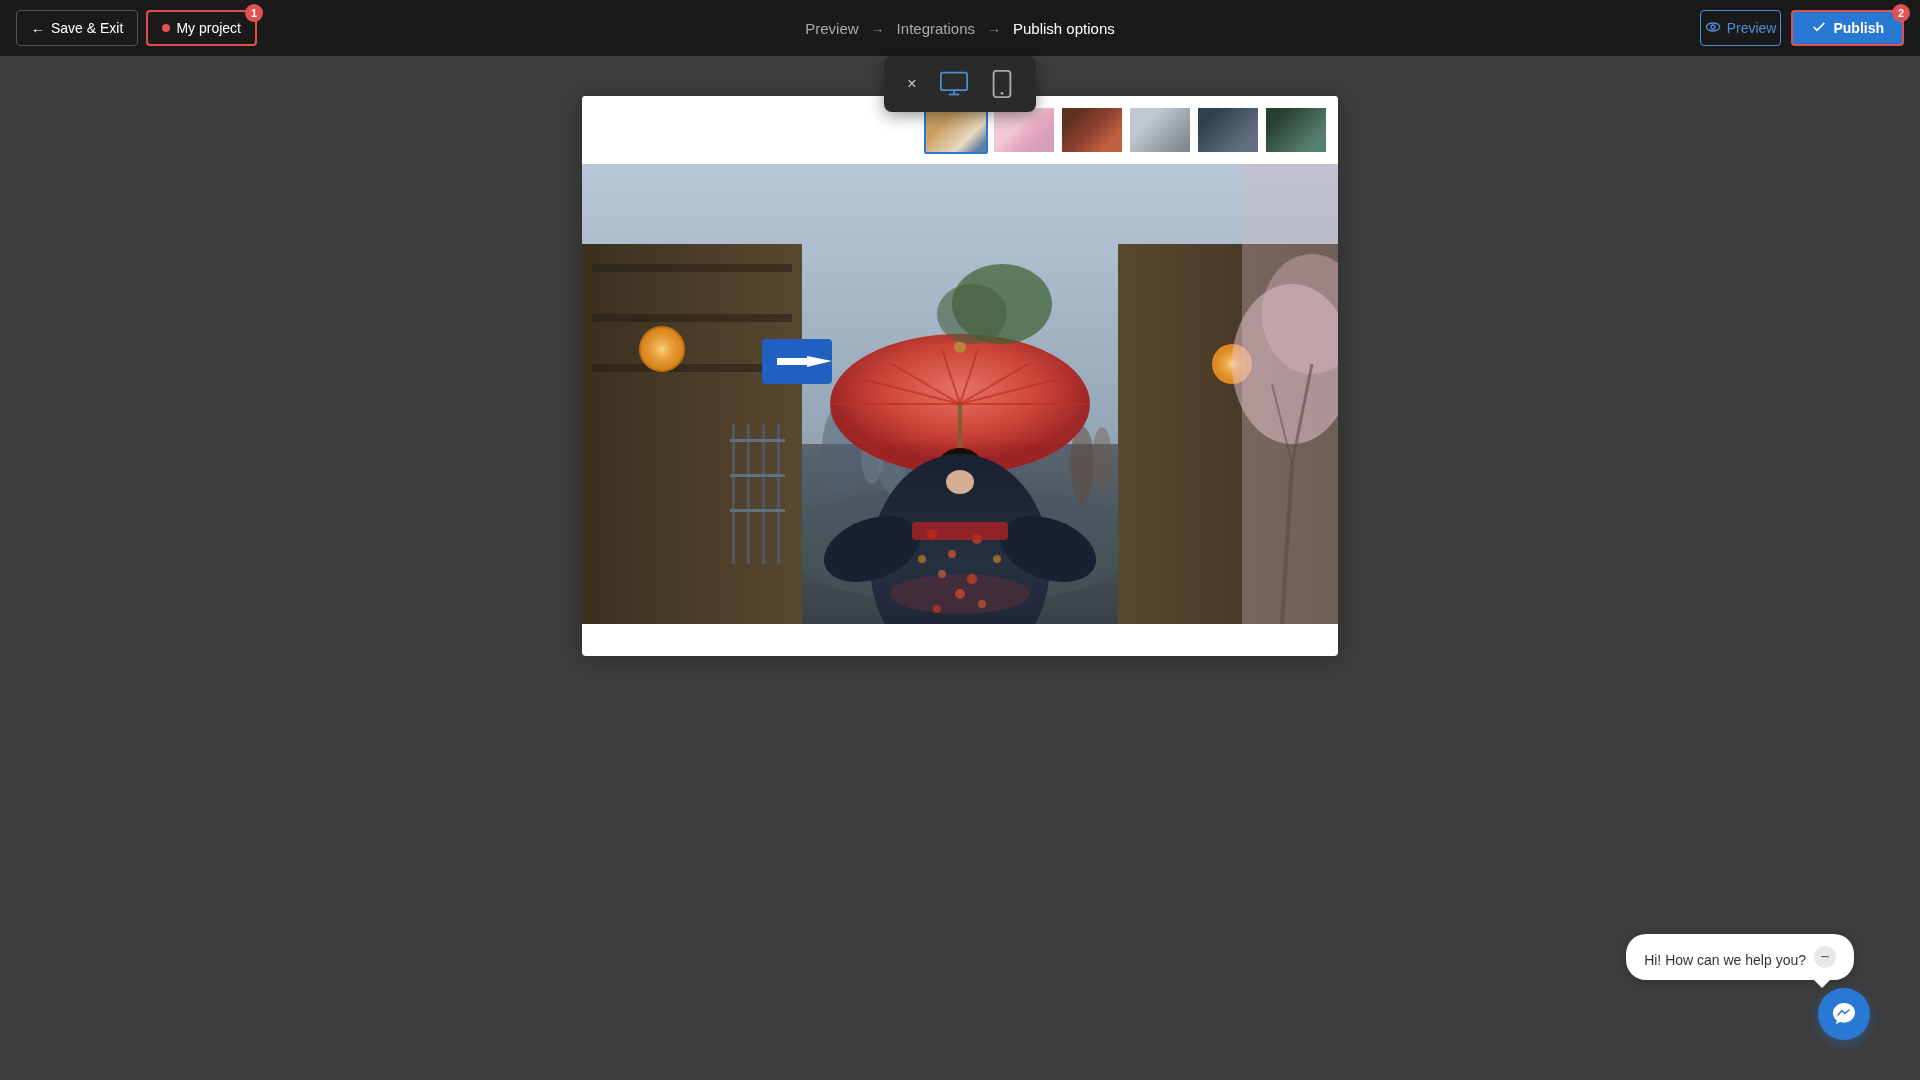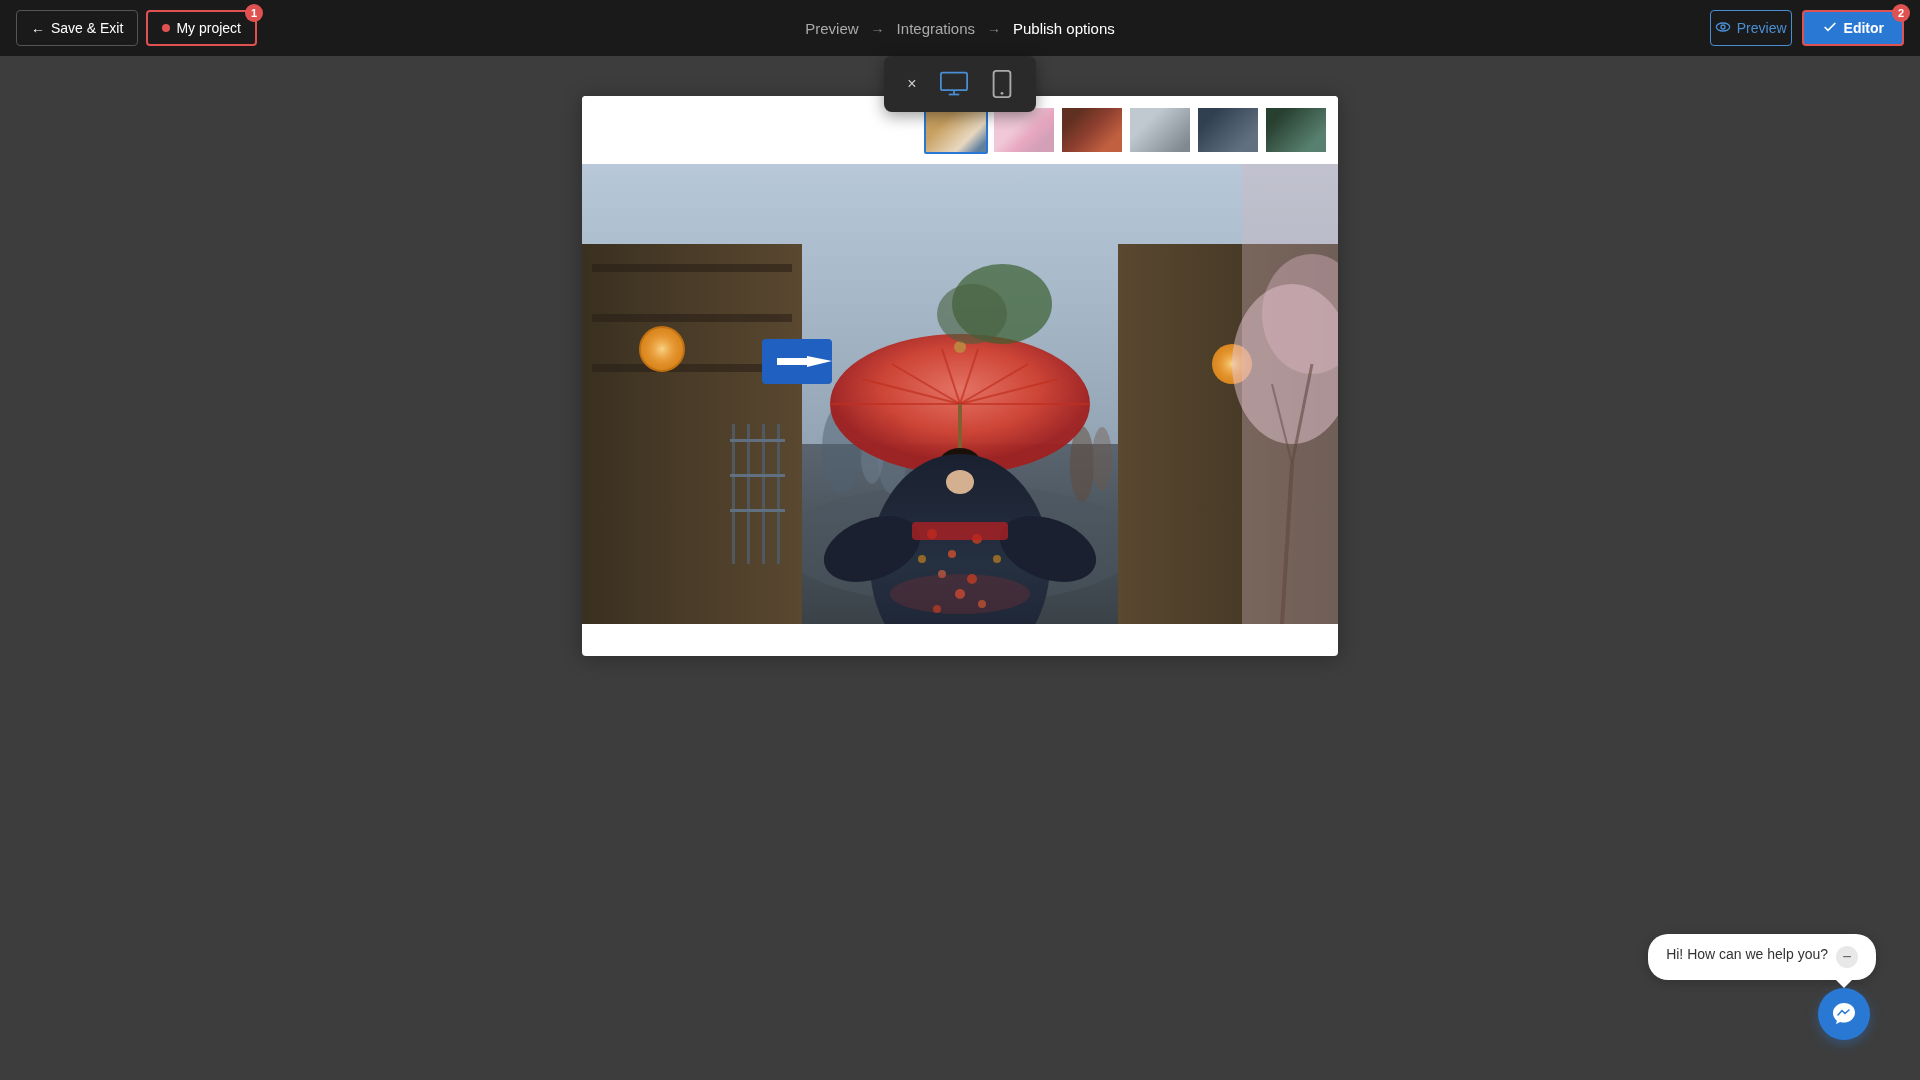--- a/index.html
+++ b/index.html
@@ -251,30 +251,30 @@
       height: 460px;
       overflow: hidden;
       position: relative;
       display: flex;
     }
 
     
     .chat-bubble {
       position: absolute;
       bottom: 100px;
-      right: 44px;
+      right: 66px;
       background: #fff;
       border-radius: 20px;
       padding: 12px 18px;
       font-size: 14px;
       color: #333;
       box-shadow: 0 2px 12px rgba(0,0,0,0.2);
       white-space: nowrap;
       display: flex;
-      align-items: flex-start;
+      align-items: flex-end;
       gap: 8px;
     }
 
     .chat-bubble::after {
       content: '';
       position: absolute;
       bottom: -8px;
       right: 24px;
       width: 0;
       height: 0;
@@ -356,21 +356,21 @@
         </svg>
       </span>
       <span>Preview</span>
     </button>
     <button class="publish-btn">
       <span>
         <svg width="16" height="16" viewBox="0 0 24 24" fill="none" stroke="#fff" stroke-width="2.5">
           <polyline points="20 6 9 17 4 12"></polyline>
         </svg>
       </span>
-      <span>Editor</span>
+      <span>Publish</span>
       <span class="badge">2</span>
     </button>
   </div>
 </div>
 
 <div class="device-popup">
   <button class="close-popup-btn">
     <span>×</span>
   </button>
 

